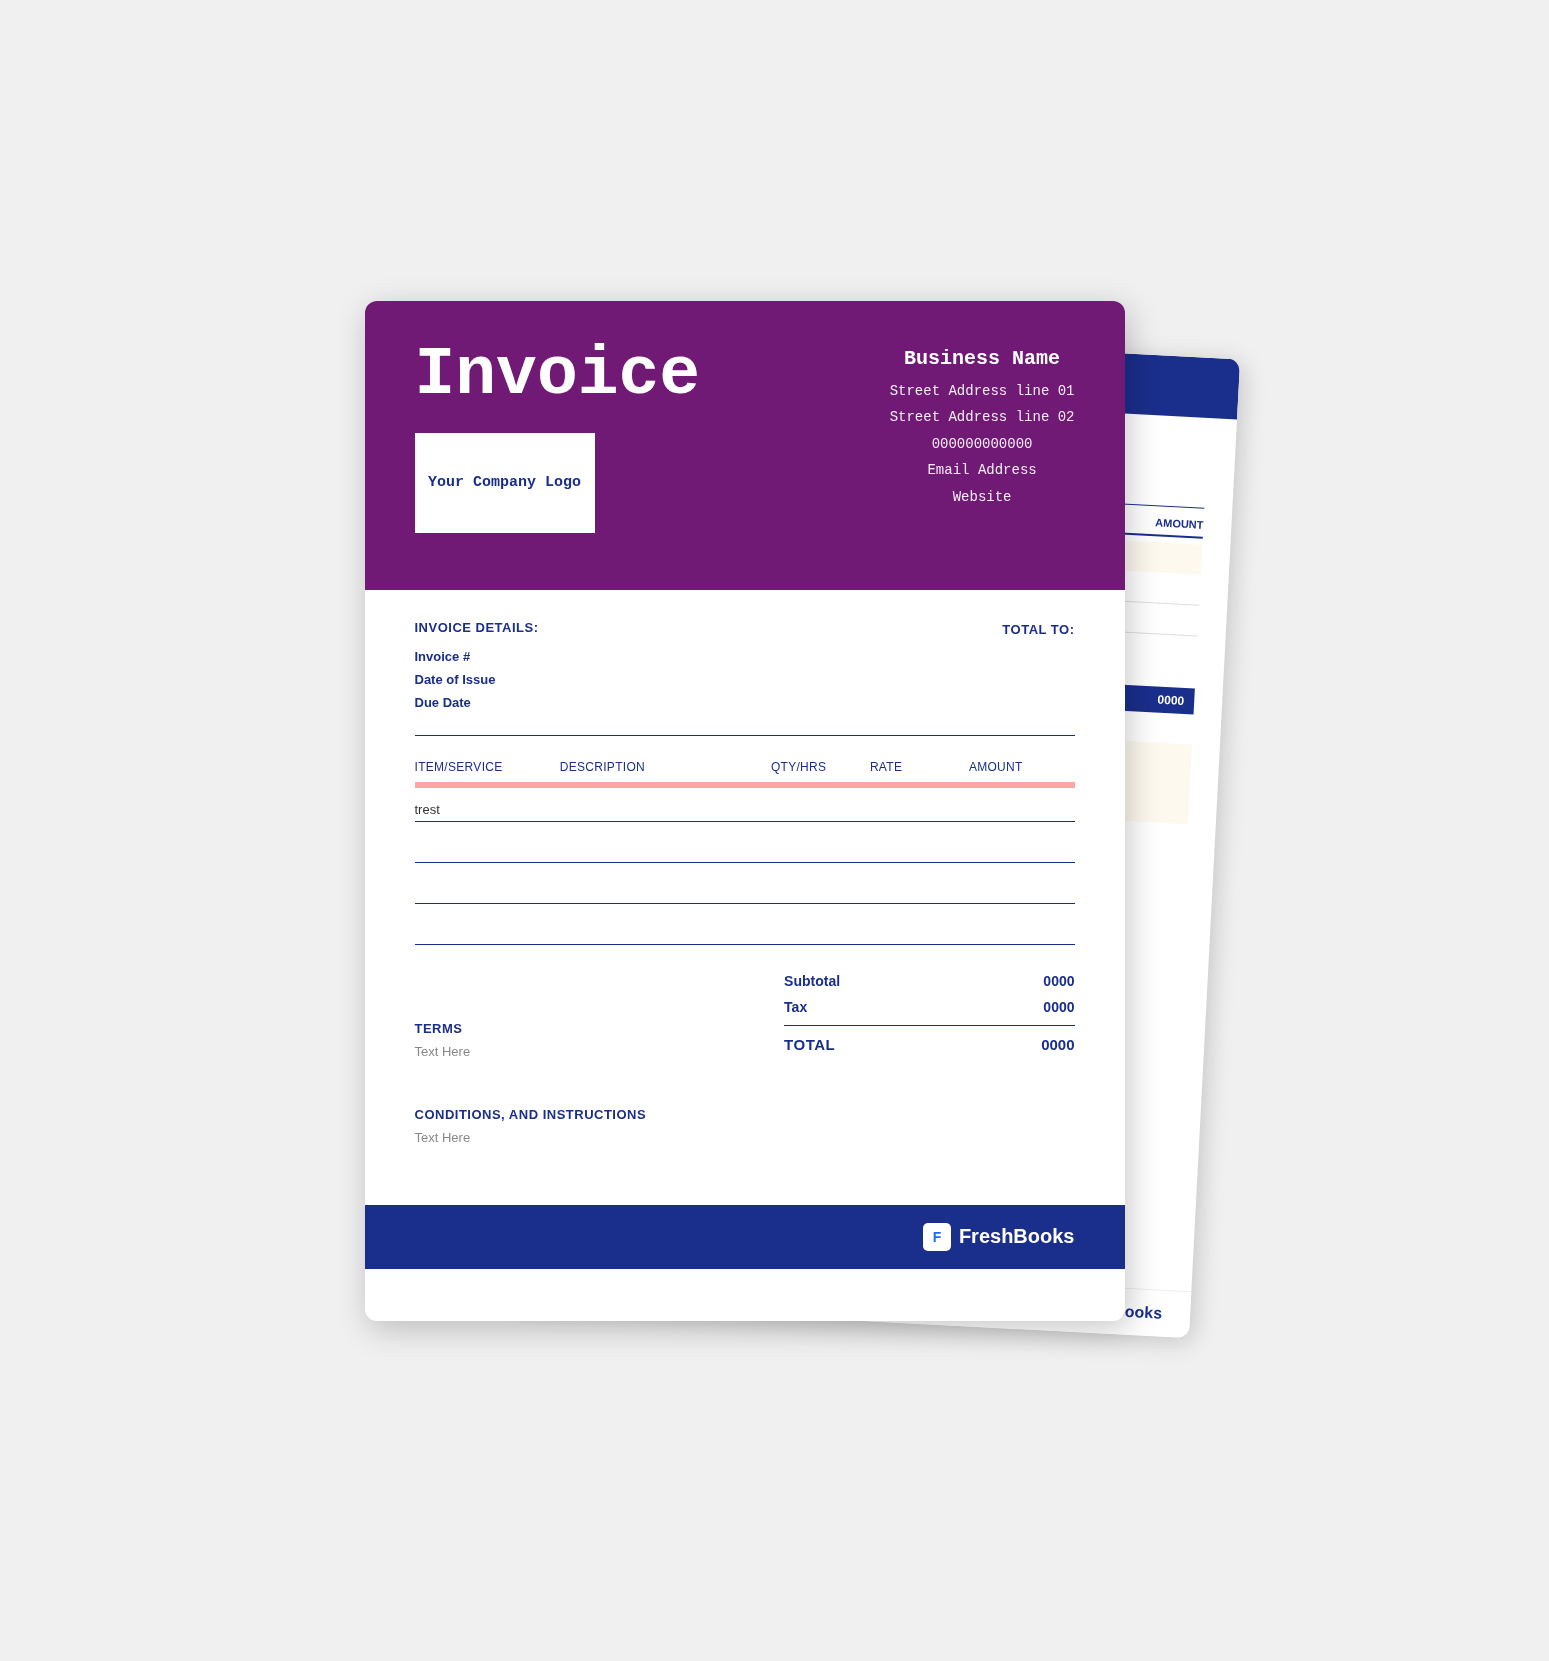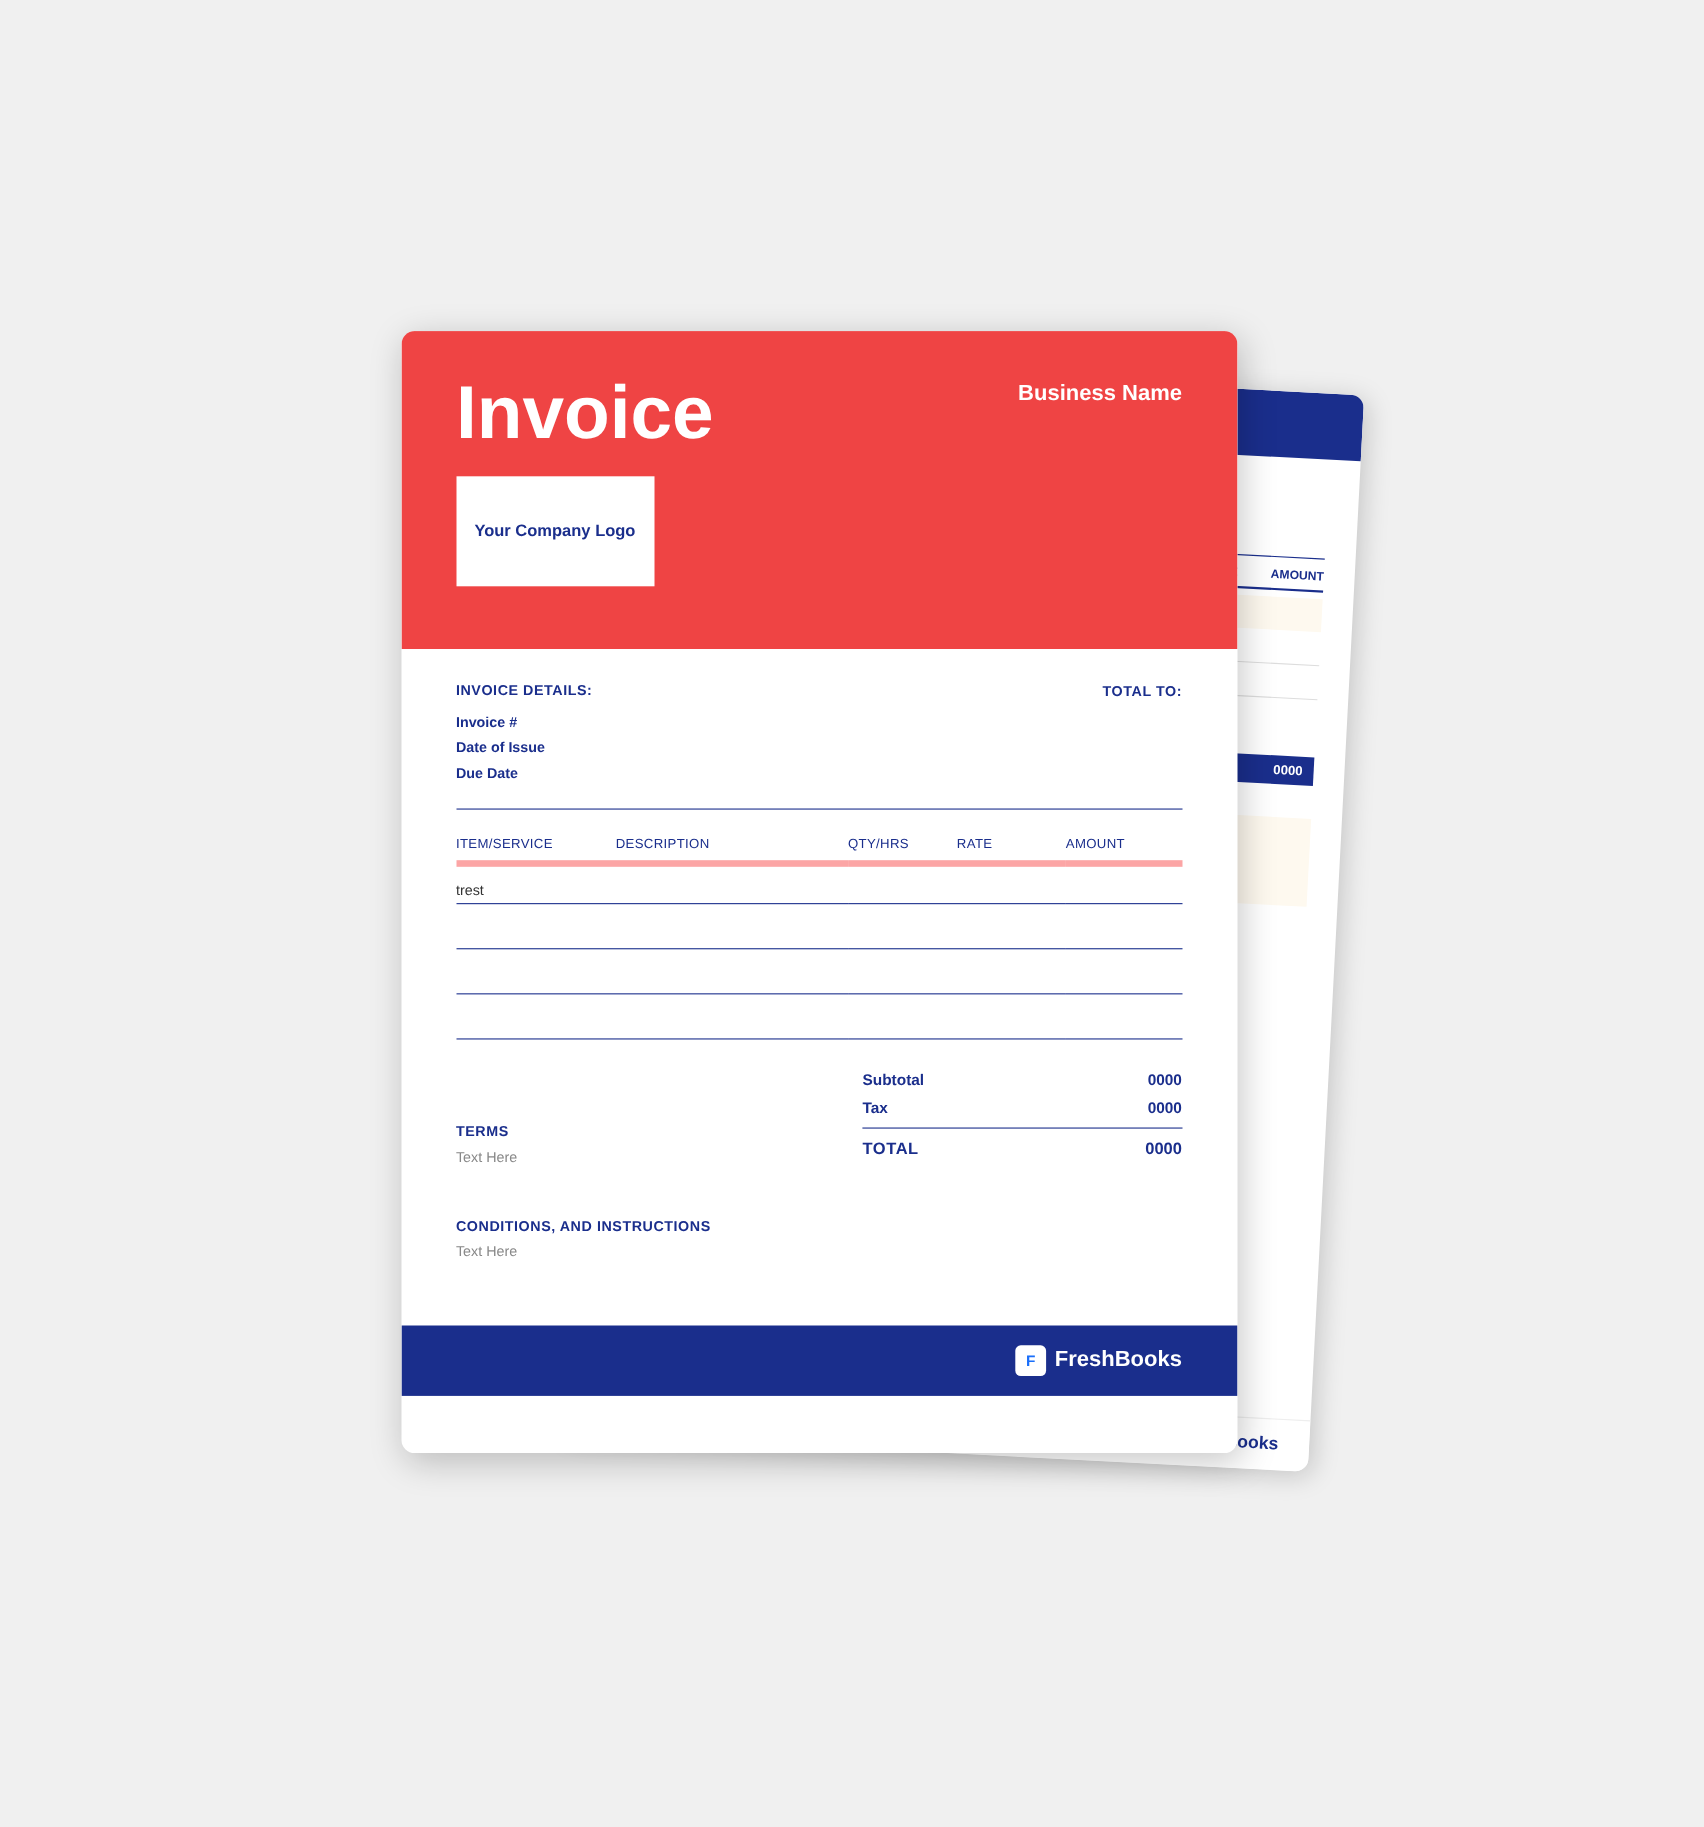--- a/index.html
+++ b/index.html
@@ -41,26 +41,27 @@
       width: 760px;
       height: 1020px;
       background: #ffffff;
       border-radius: 12px;
       box-shadow: 4px 8px 32px rgba(0,0,0,0.22);
       overflow: hidden;
     }
 
     
     .invoice-header {
-      background: #ef4444;
+      background: #701a75;
       padding: 40px 50px 57px 50px;
       display: flex;
       justify-content: space-between;
       align-items: flex-start;
       min-height: 260px;
+      font-family: Liberation Mono, monospace;
     }
 
     .header-left .invoice-title {
       font-size: 68px;
       font-weight: 900;
       color: #ffffff;
       line-height: 1;
       margin-bottom: 24px;
     }
 
@@ -473,20 +474,27 @@
 
     <div class="invoice-header">
       <div class="header-left">
         <div class="invoice-title">Invoice</div>
         <div class="logo-box">
           <span>Your Company Logo</span>
         </div>
       </div>
       <div class="header-right">
         <div class="business-name">Business Name</div>
+        <div class="business-details">
+          <div>Street Address line 01</div>
+          <div>Street Address line 02</div>
+          <div>000000000000</div>
+          <div>Email Address</div>
+          <div>Website</div>
+        </div>
       </div>
     </div>
 
     <div class="invoice-body">
 
       <div class="details-row">
         <div class="invoice-details-section">
           <div class="section-label">INVOICE DETAILS:</div>
           <div class="detail-line">Invoice #</div>
           <div class="detail-line">Date of Issue</div>

